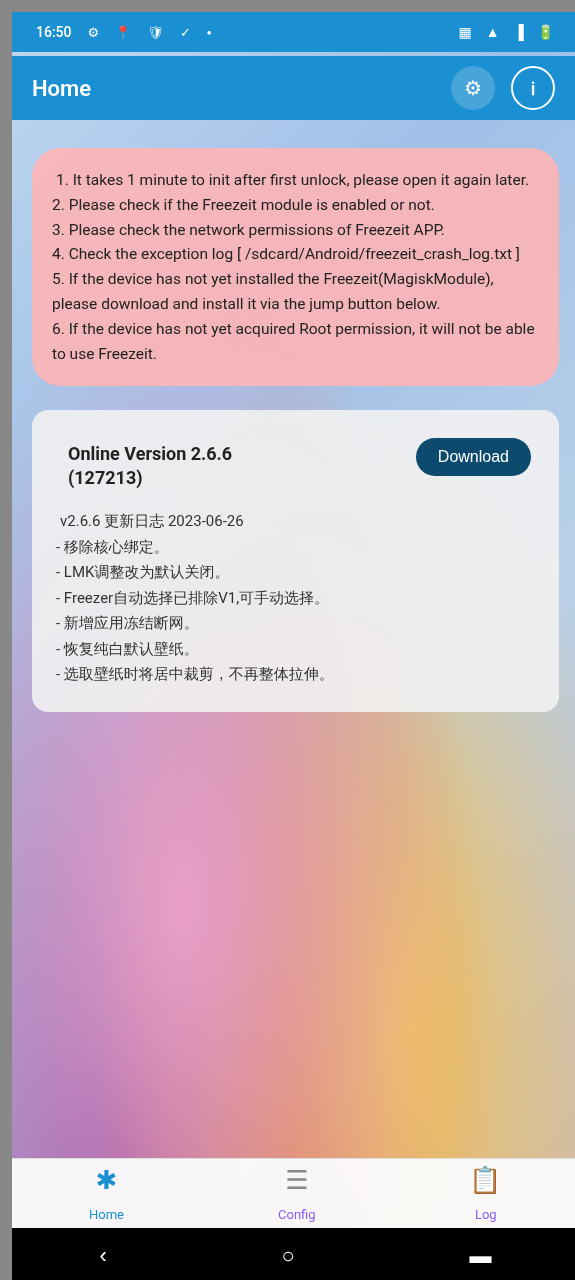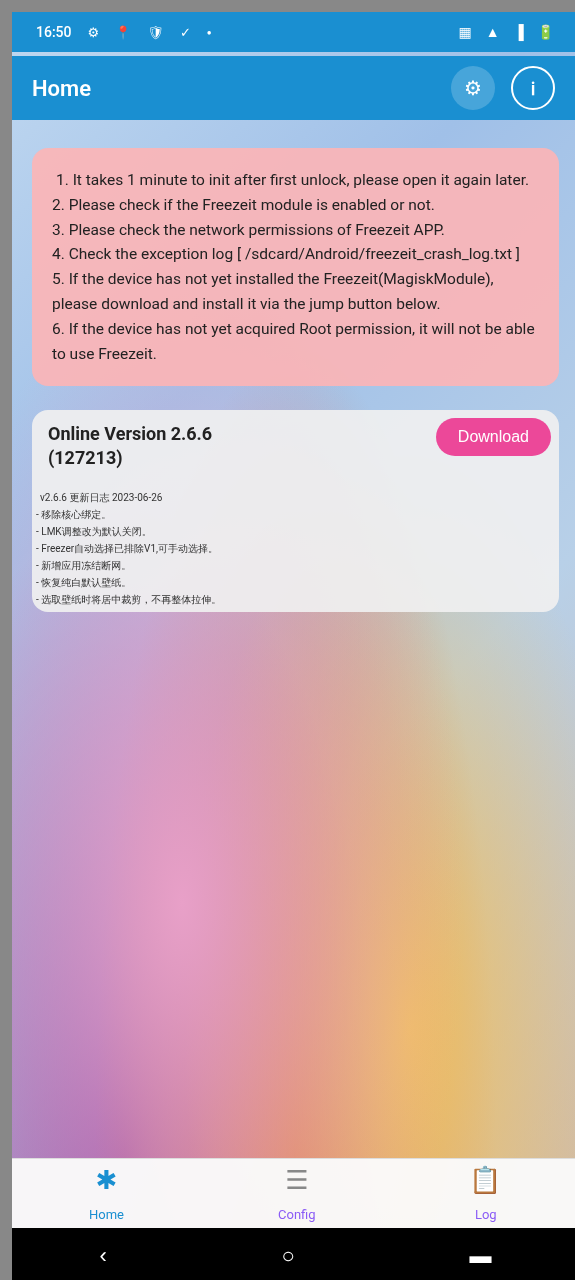--- a/index.html
+++ b/index.html
@@ -90,58 +90,59 @@
       z-index: 5;
       padding: 20px 16px;
       display: flex;
       flex-direction: column;
       gap: 16px;
     }
 
     
     .notice-card {
       background: rgba(255, 180, 180, 0.88);
-      border-radius: 16px;
+      border-radius: 28px;
       padding: 20px;
       color: #222;
       font-size: 15.5px;
       line-height: 1.6;
     }
 
     
     .version-card {
       background: rgba(240, 240, 240, 0.92);
       border-radius: 16px;
+      padding: 20px;
       color: #222;
     }
     .version-header {
       display: flex;
       align-items: flex-start;
       justify-content: space-between;
       margin-bottom: 12px;
     }
     .version-title {
       font-size: 18px;
       font-weight: 700;
       line-height: 1.3;
     }
     .download-btn {
-      background: #ec4899;
+      background: #0c4a6e;
       color: white;
       border: none;
       border-radius: 24px;
       padding: 10px 22px;
       font-size: 16px;
       font-weight: 500;
       cursor: pointer;
       white-space: nowrap;
       flex-shrink: 0;
     }
     .version-changelog {
-      font-size: 10px;
+      font-size: 15px;
       line-height: 1.7;
       color: #333;
     }
 
     
     .bottom-nav {
       position: absolute;
       bottom: 56px;
       left: 0;
       right: 0;

